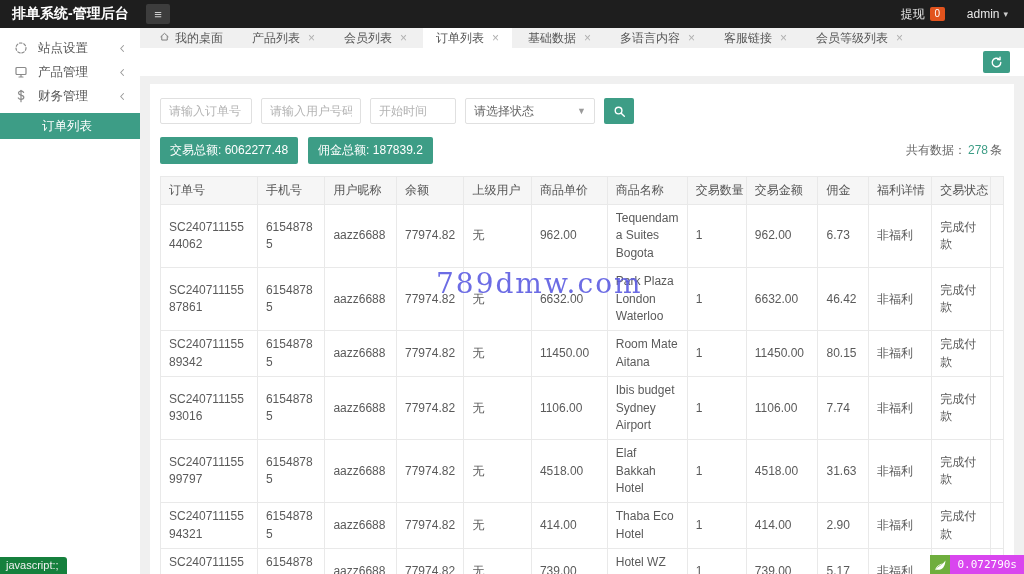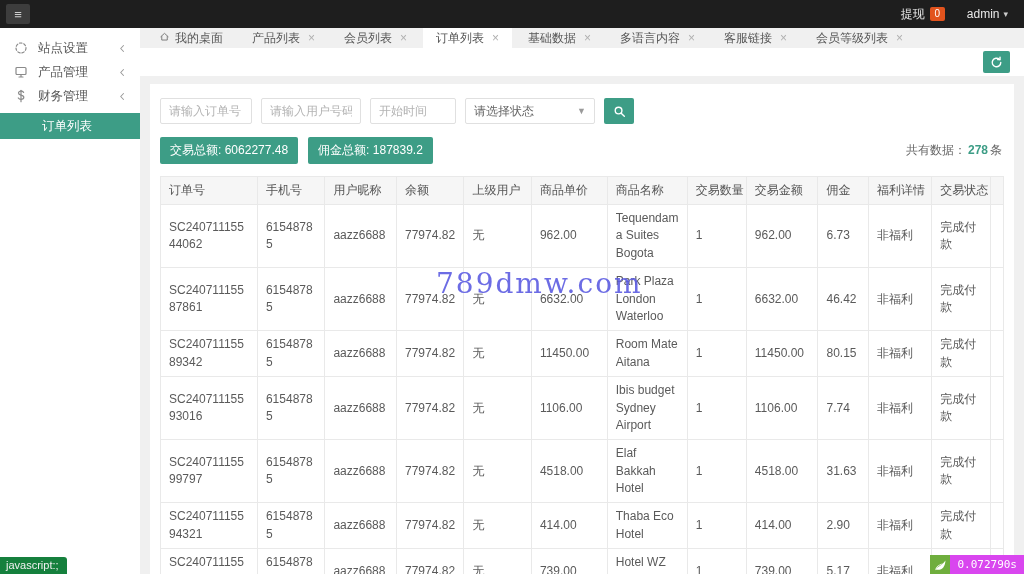--- a/index.html
+++ b/index.html
@@ -46,21 +46,21 @@
   .f-input.w2 { width:100px; } .f-input.w3 { width:86px; }
   .f-select { width:130px; height:26px; border:1px solid #e0e0e0; border-radius:2px; display:flex; align-items:center; justify-content:space-between; padding:0 8px; font-size:12px; color:#666; cursor:pointer; background:#fff; }
   .f-select .sel-caret { color:#9a9a9a; font-size:9px; }
   .search-btn { width:30px; height:26px; background:#3d9d86; border-radius:2px; display:flex; align-items:center; justify-content:center; cursor:pointer; }
   .search-btn svg { width:13px; height:13px; stroke:#fff; fill:none; stroke-width:1.5; stroke-linecap:round; }
 
   
   .summary-row { display:flex; align-items:center; margin-top:13px; }
   .badge { background:#3d9d86; color:#fff; font-size:12px; padding:5px 10px; border-radius:2px; margin-right:10px; white-space:nowrap; }
   .count { margin-left:auto; font-size:12px; color:#666; padding-right:2px; }
-  .count b { color:#3d9d86; font-weight:bold; margin:0 2px; }
+  .count b { color:#3d9d86; font-weight:normal; margin:0 2px; }
 
   
   table { width:100%; border-collapse:collapse; table-layout:fixed; margin-top:12px; }
   th { background:#f6f6f6; border:1px solid #e9e9e9; font-weight:normal; font-size:12px; color:#555; height:28px; text-align:left; padding:0 8px; white-space:nowrap; overflow:hidden; }
   td { border:1px solid #e9e9e9; font-size:12px; color:#5a5a5a; padding:5px 8px; line-height:1.45; word-wrap:break-word; overflow-wrap:break-word; vertical-align:middle; }
   td.brk { word-break:break-all; }
 
   
   .watermark { position:absolute; left:436px; top:267px; font-family:"DejaVu Serif","Liberation Serif",serif; font-size:28px; color:#5d5de2; letter-spacing:2px; opacity:.9; z-index:9; pointer-events:none; }
 
@@ -70,20 +70,21 @@
   .timer-icon { width:20px; background:#6fae3d; display:flex; align-items:center; justify-content:center; }
   .timer-icon svg { width:14px; height:14px; fill:#fff; }
   .timer-label { background:#d946ef; color:#fff; font-family:"DejaVu Sans Mono","Liberation Mono",monospace; font-size:11px; display:flex; align-items:center; padding:0 7px; }
 </style>
 </head>
 <body>
 
 <div class="page">
 
   <div class="header">
+    <div class="h-title">排单系统-管理后台</div>
     <div class="h-burger">≡</div>
     <div class="h-right">
       <div class="h-withdraw">
         <span>提现</span>
         <span class="h-badge">0</span>
       </div>
       <div class="h-user">
         <span>admin</span>
         <span class="h-caret">▾</span>
       </div>

